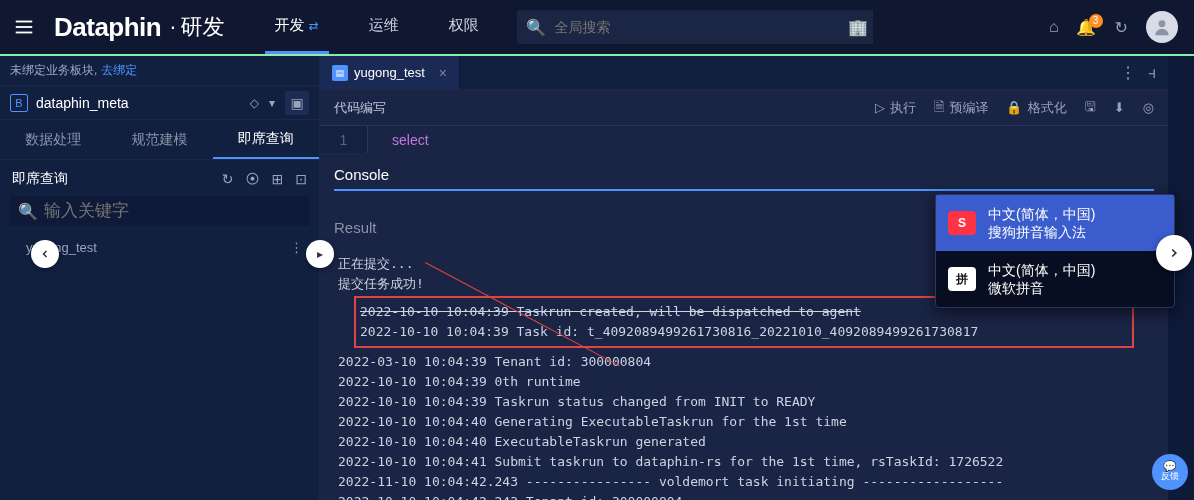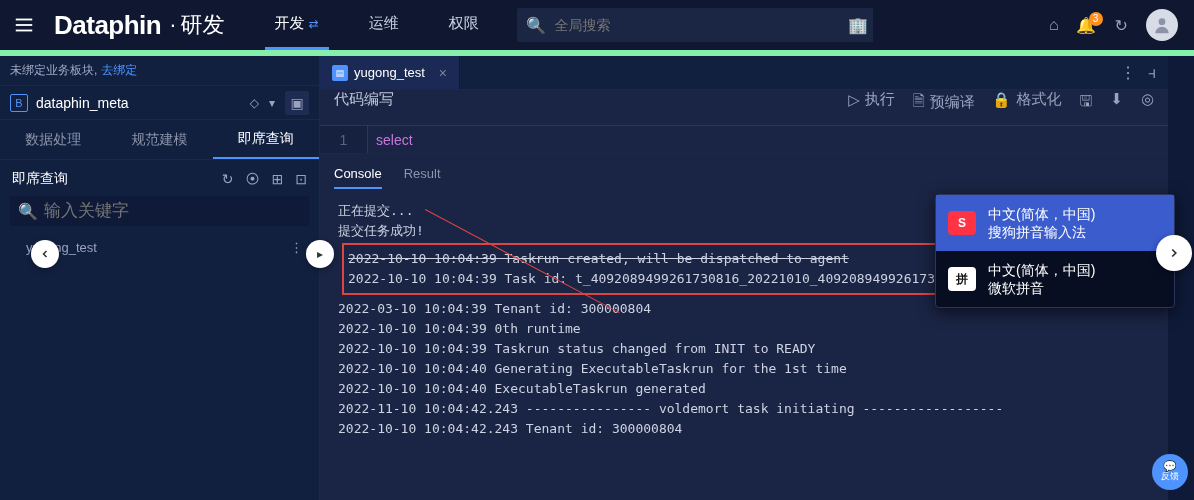--- a/index.html
+++ b/index.html
@@ -1,19 +1,19 @@
 <!DOCTYPE html>
 <html><head>
 <meta charset="utf-8">
 <style>
 * { margin: 0; padding: 0; box-sizing: border-box; font-family: -apple-system, "SF Pro", "Helvetica Neue", Arial, "PingFang SC", "Microsoft YaHei", sans-serif; }
 body { background: #0f1830; color: #ccc; width: 1194px; height: 500px; overflow: hidden; position: relative; }
 
 
-.header { height: 56px; background: #0f1830; display: flex; align-items: center; color: #fff; border-bottom: 6px solid #86efac; }
+.header { height: 56px; background: #0f1830; display: flex; align-items: center; color: #fff; border-bottom: 2px solid #86efac; }
 .hamburger { width: 48px; height: 56px; display: flex; align-items: center; justify-content: center; cursor: pointer; }
 .hamburger svg { width: 22px; height: 22px; }
 .brand { font-size: 26px; font-weight: 700; color: #fff; padding: 0 4px 0 6px; letter-spacing: -0.5px; }
 .brand-sub { font-size: 22px; font-weight: 500; color: #fff; }
 .nav-tabs-top { display: flex; margin-left: 40px; gap: 30px; height: 100%; }
 .nav-tab-top { display: flex; align-items: center; height: 100%; padding: 0 10px; color: #ccd3e6; font-size: 15px; cursor: pointer; border-bottom: 3px solid transparent; }
 .nav-tab-top.active { border-bottom-color: #4f93ff; color: #fff; font-weight: 500; }
 .swap-icon { margin-left: 4px; color: #4f93ff; font-size: 12px; }
 .header-search { margin-left: 28px; display: flex; align-items: center; background: #1b2544; height: 34px; width: 330px; border-radius: 2px; padding: 0 10px; color: #7c8599; }
 .header-search input { flex: 1; background: transparent; border: none; outline: none; color: #ccd3e6; font-size: 14px; margin-left: 8px; }
@@ -57,36 +57,36 @@
 
 
 .editor { flex: 1; display: flex; flex-direction: column; background: #1a2444; min-width: 0; }
 .file-tabs { height: 34px; display: flex; align-items: stretch; background: #12203f; border-bottom: 1px solid #1e2846; }
 .file-tab { display: flex; align-items: center; padding: 0 12px; font-size: 13px; color: #fff; background: #1a2a55; cursor: pointer; border-right: 1px solid #0e1a38; }
 .file-tab .sql-ic { width: 16px; height: 16px; background: #4f93ff; border-radius: 2px; margin-right: 6px; display: flex; align-items: center; justify-content: center; font-size: 9px; color: #fff; }
 .file-tab .close { margin-left: 14px; color: #7c8599; font-size: 14px; }
 .file-tabs-spacer { flex: 1; }
 .file-tabs-tools { display: flex; align-items: center; padding: 0 12px; gap: 12px; color: #9aa3bd; }
 
-.code-toolbar { height: 36px; display: flex; align-items: flex-start; padding: 0 14px; background: #1a2444; border-bottom: 1px solid #2a3560; font-size: 15px; color: #9aa3bd; }
+.code-toolbar { height: 36px; display: flex; align-items: center; padding: 0 14px; background: #1a2444; border-bottom: 1px solid #2a3560; font-size: 13px; color: #9aa3bd; }
 .code-toolbar .label { color: #bfc6dc; }
 .code-toolbar .spacer { flex: 1; }
 .ct-btn { display: flex; align-items: center; gap: 5px; margin-left: 18px; cursor: pointer; color: #9aa3bd; }
 
 .code-line { height: 28px; display: flex; align-items: center; background: #1a2444; font-family: Consolas, monospace; font-size: 14px; border-bottom: 1px solid #1e2846; }
 .gutter { width: 48px; text-align: center; color: #5a6380; background: #16203f; height: 100%; display: flex; align-items: center; justify-content: center; border-right: 1px solid #2a3560; }
-.code-kw { color: #c678dd; margin-left: 8px; }
-
-.console-tabs { display: flex; padding: 6px 14px 0; gap: 22px; font-size: 13px; }
+.code-kw { color: #c678dd; margin-left: 24px; }
+
+.console-tabs { display: flex; padding: 6px 14px 0; gap: 22px; font-size: 15px; flex-direction: column; }
 .console-tab { color: #8a93a8; padding: 6px 0; cursor: pointer; }
 .console-tab.active { color: #fff; border-bottom: 2px solid #4f93ff; }
 
 .console-body { flex: 1; background: #1a2444; padding: 12px 18px; position: relative; overflow: hidden; }
 .log-line-plain { font-family: Consolas, monospace; font-size: 13px; color: #cdd3e2; line-height: 20px; white-space: nowrap; }
-.hl-box { border: 2px solid #d44; padding: 4px 4px; margin: 2px 4px 4px; }
+.hl-box { border: 2px solid #d44; padding: 4px 4px; margin: 2px 16px 4px; }
 .hl-strike { text-decoration: line-through; }
 .hl-sel { background: #3a5ccc; }
 .red-line { position: absolute; width: 220px; height: 2px; background: transparent; border-top: 1px solid #d44; transform-origin: left center; }
 
 
 .minimap { width: 26px; background: #0e1a38; height: 100%; }
 
 
 .ime-popup { position: absolute; top: 194px; left: 935px; width: 240px; background: #070e22; border: 1px solid #2a3560; box-shadow: 0 4px 16px rgba(0,0,0,0.6); border-radius: 4px; z-index: 40; }
 .ime-row { display: flex; align-items: center; padding: 10px 12px; gap: 12px; cursor: pointer; }
@@ -228,20 +228,21 @@
       <div class="log-line-plain">提交任务成功!</div>
       <div class="hl-box">
         <div class="log-line-plain hl-strike">2022-10-10 10:04:39 Taskrun created, will be dispatched to agent</div>
         <div class="log-line-plain">2022-10-10 10:04:39 Task id: t_4092089499261730816_20221010_4092089499261730817</div>
       </div>
       <div class="log-line-plain">2022-03-10 10:04:39 Tenant id: 300000804</div>
       <div class="log-line-plain">2022-10-10 10:04:39 0th runtime</div>
       <div class="log-line-plain">2022-10-10 10:04:39 Taskrun status changed from INIT to READY</div>
       <div class="log-line-plain">2022-10-10 10:04:40 Generating ExecutableTaskrun for the 1st time</div>
       <div class="log-line-plain">2022-10-10 10:04:40 ExecutableTaskrun generated</div>
+      <div class="log-line-plain">2022-10-10 10:04:41 Submit taskrun to dataphin-rs for the 1st time, rsTaskId: 1726522</div>
       <div class="log-line-plain">2022-11-10 10:04:42.243 ---------------- voldemort task initiating ------------------</div>
       <div class="log-line-plain">2022-10-10 10:04:42.243 Tenant id: 300000804</div>
 
     </div>
   </div>
 
   <div class="minimap"></div>
 </div>
 
 <div class="pager-btn pager-left">

